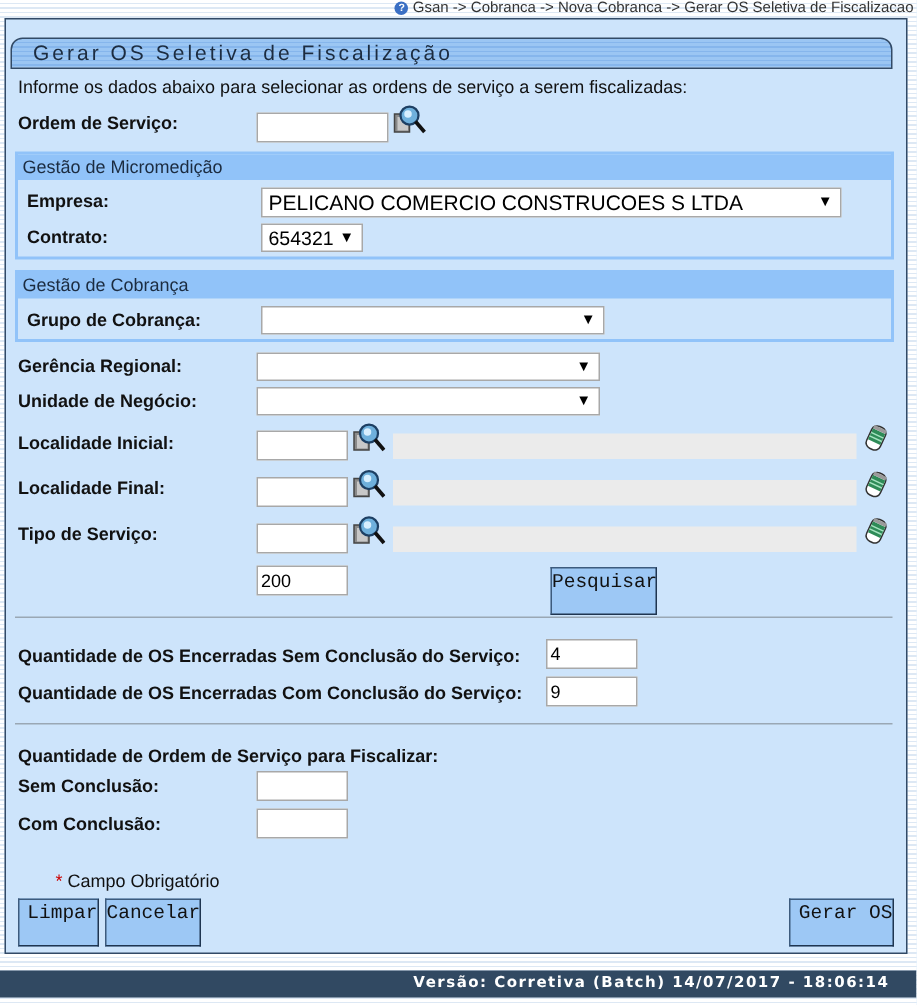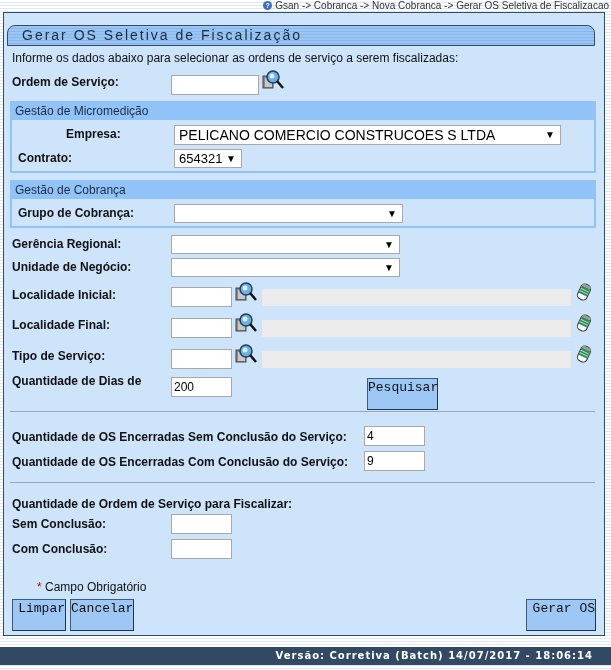--- a/index.html
+++ b/index.html
@@ -100,21 +100,21 @@
 
 <div class="lbl" style="left:12px;top:75px;">Ordem de Serviço:</div>
 <div class="input" style="left:171px;top:75px;width:88px;"></div>
 <svg class="mag-icon" style="left:262px;top:70px;">
     <use href="#mag"></use>
   </svg>
 
 <div class="section" style="top:101px;height:72px;">
   <div class="section-head">Gestão de Micromedição</div>
 </div>
-<div class="lbl" style="left:18px;top:127px;margin-left:48px;">Empresa:</div>
+<div class="lbl" style="left:18px;top:127px;">Empresa:</div>
 <div class="select" style="left:174px;top:125px;width:387px;height:20px;line-height:18px;font-size:14px;">
   <span>PELICANO COMERCIO CONSTRUCOES S LTDA</span>
   <span class="arrow">▼</span>
 </div>
 <div class="lbl" style="left:18px;top:151px;">Contrato:</div>
 <div class="select" style="left:174px;top:149px;width:68px;">
   <span>654321</span>
   <span class="arrow">▼</span>
 </div>
 
@@ -162,21 +162,20 @@
 <div class="input" style="left:171px;top:349px;width:61px;"></div>
 <svg class="mag-icon" style="left:235px;top:344px;">
     <use href="#mag"></use>
   </svg>
 <div class="readonly" style="left:262px;top:351px;width:309px;"></div>
 <svg class="eraser-icon" style="left:576px;top:345px;">
     <use href="#eraser"></use>
   </svg>
 
 <div class="lbl" style="left:12px;top:374px;line-height:14px;">
-  <div>Quantidade de Dias de</div>
 </div>
 <div class="input" style="left:171px;top:377px;width:61px;">200</div>
 <div class="btn" style="left:367px;top:378px;width:71px;">Pesquisar</div>
 
 <div class="hr" style="top:411px;"></div>
 
 <div class="lbl" style="left:12px;top:430px;">Quantidade de OS Encerradas Sem Conclusão do Serviço:</div>
 <div class="input" style="left:364px;top:426px;width:61px;">4</div>
 <div class="lbl" style="left:12px;top:455px;">Quantidade de OS Encerradas Com Conclusão do Serviço:</div>
 <div class="input" style="left:364px;top:451px;width:61px;">9</div>

